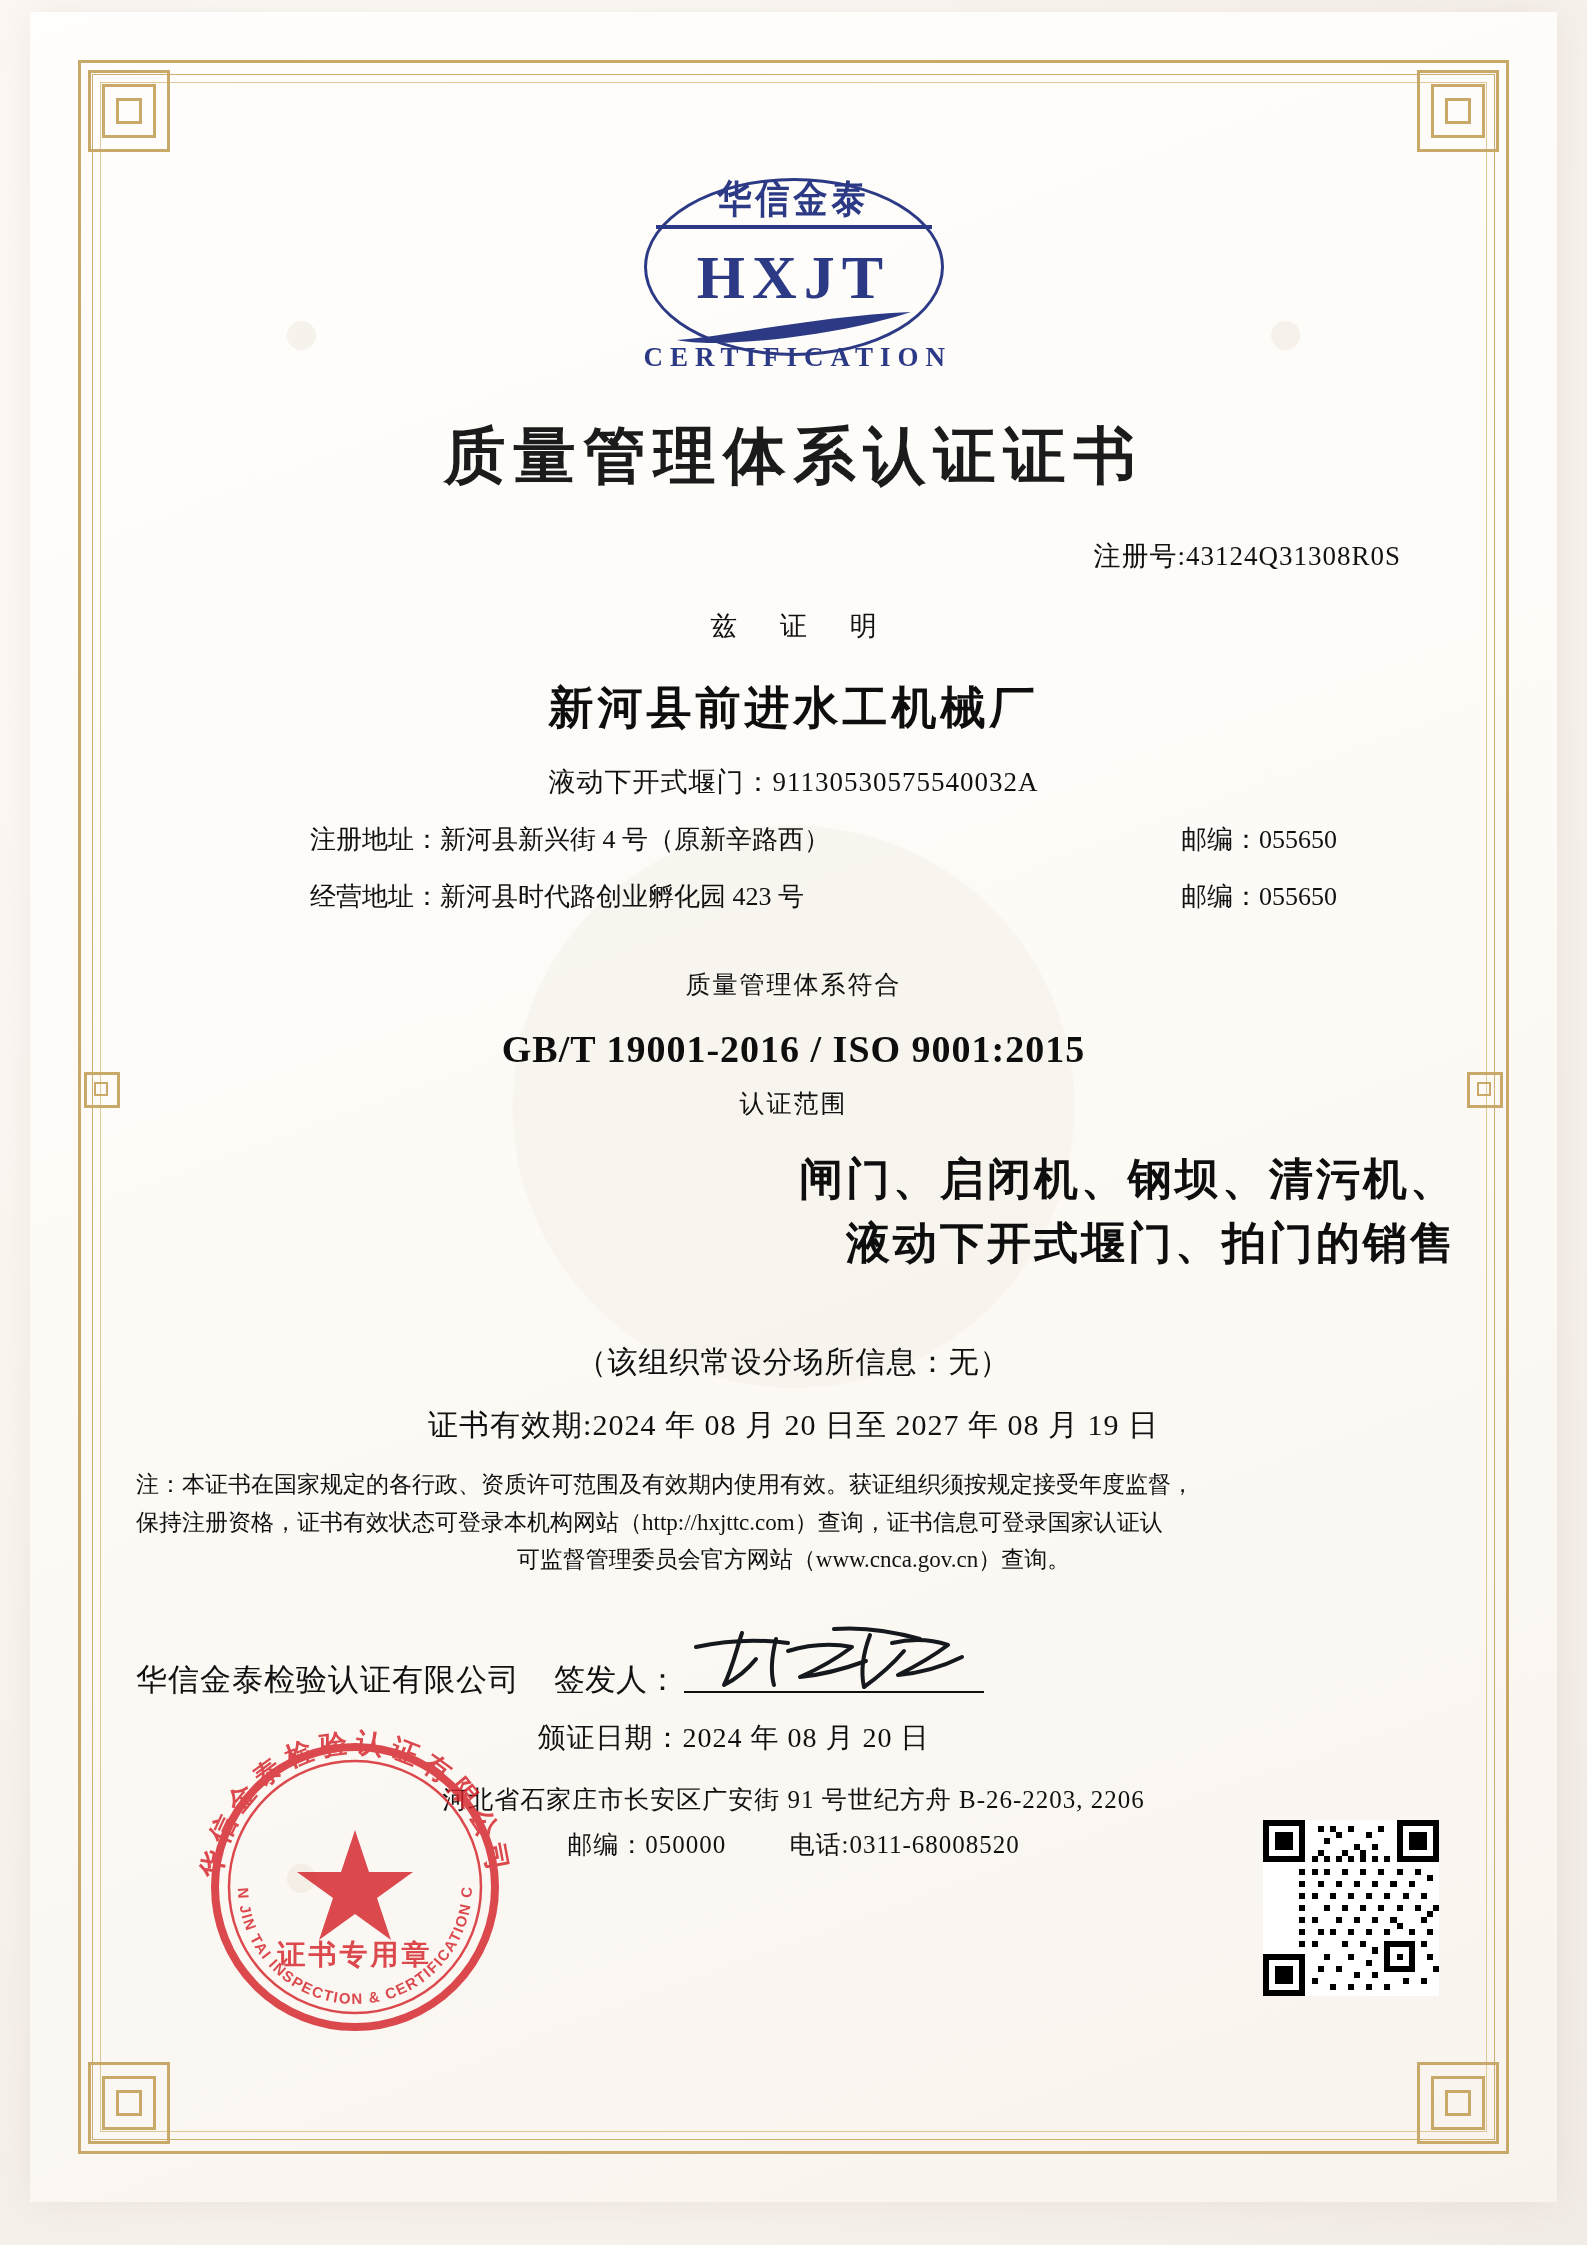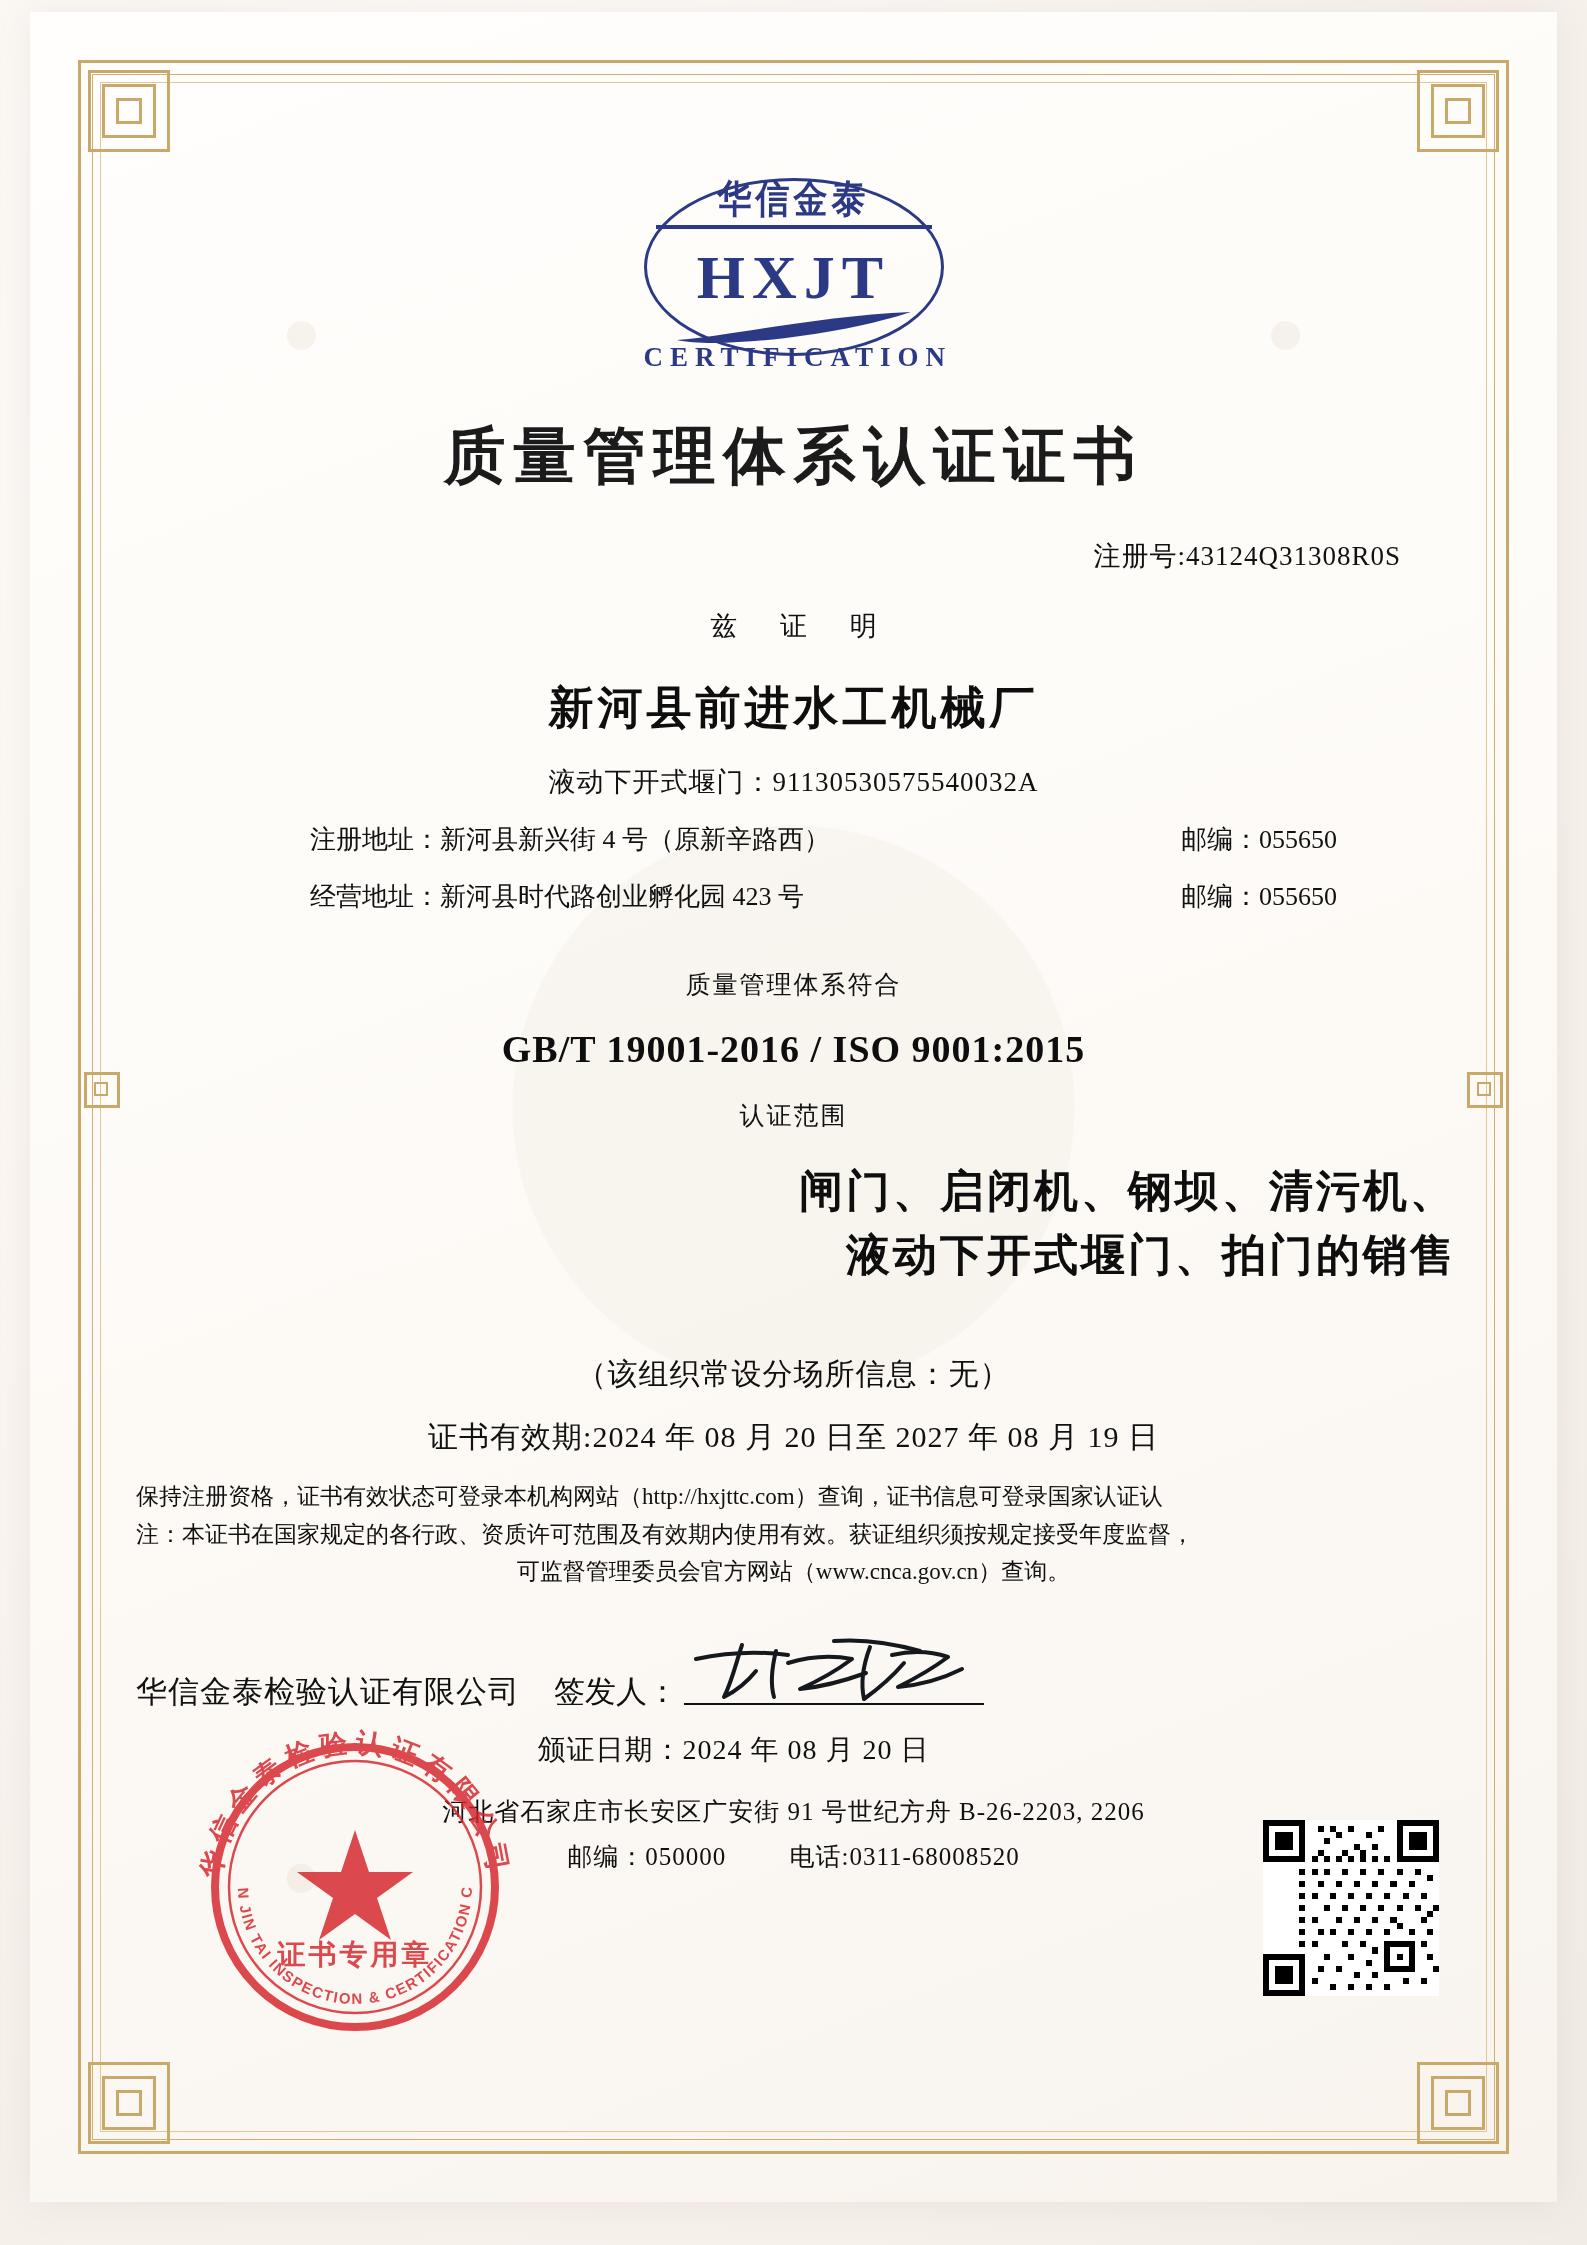--- a/index.html
+++ b/index.html
@@ -228,21 +228,21 @@
   }
   .standard {
     margin-top: 26px;
     font-size: 38px;
     font-weight: bold;
     letter-spacing: 1px;
     color: #0e0e0e;
     font-family: "Liberation Serif", serif;
   }
   .scope-label {
-    margin-top: 28px;
+    margin-top: 16px;
     font-size: 25px;
     letter-spacing: 2px;
     color: #111;
   }
   .scope-text {
     margin-top: 28px;
     font-size: 44px;
     font-weight: bold;
     letter-spacing: 3px;
     line-height: 1.45;
@@ -430,22 +430,22 @@
       <div class="scope-label">认证范围</div>
       <div class="scope-text">
         <div>闸门、启闭机、钢坝、清污机、</div>
         <div>液动下开式堰门、拍门的销售</div>
       </div>
 
       <div class="branch-note">（该组织常设分场所信息：无）</div>
       <div class="validity">证书有效期:2024 年 08 月 20 日至 2027 年 08 月 19 日</div>
 
       <div class="note">
+        <span class="ln first">注：本证书在国家规定的各行政、资质许可范围及有效期内使用有效。获证组织须按规定接受年度监督，</span>
         <span class="ln first">保持注册资格，证书有效状态可登录本机构网站（http://hxjttc.com）查询，证书信息可登录国家认证认</span>
-        <span class="ln first">注：本证书在国家规定的各行政、资质许可范围及有效期内使用有效。获证组织须按规定接受年度监督，</span>
         <span class="ln">可监督管理委员会官方网站（www.cnca.gov.cn）查询。</span>
       </div>
 
       <div class="sign-row">
         <div class="company-name">华信金泰检验认证有限公司</div>
         <div class="signer-label">签发人：</div>
         <div class="sig-line">
           <svg class="signature" viewBox="0 0 300 70">
             <g fill="none" stroke="#15181c" stroke-width="4" stroke-linecap="round" stroke-linejoin="round">
               <path d="M12 22 C40 16 74 14 104 18"></path>

